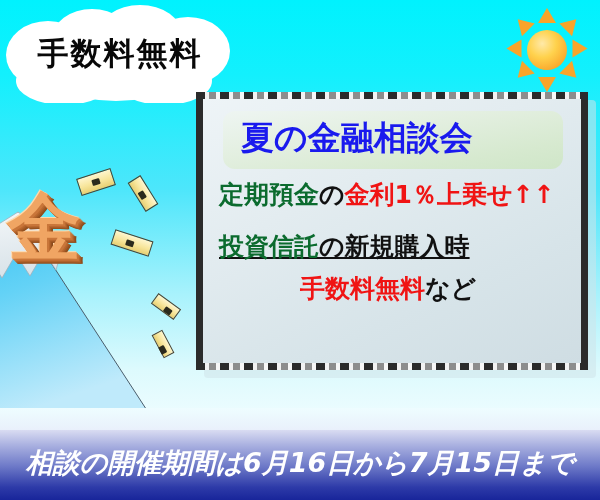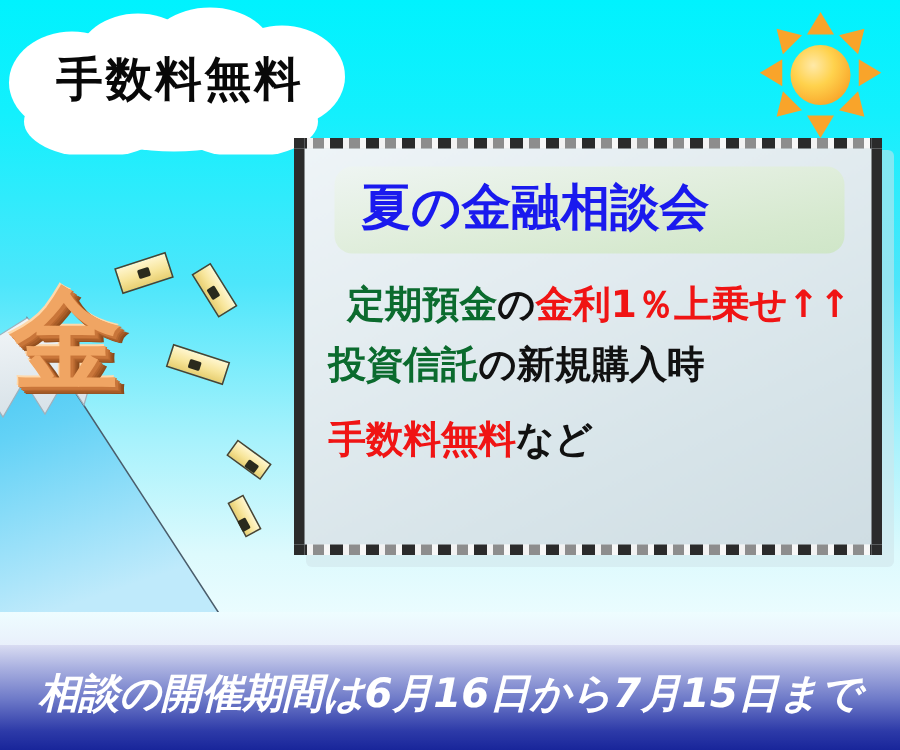--- a/index.html
+++ b/index.html
@@ -195,23 +195,23 @@
 
   .body-line {
     font-family: "DejaVu Sans", "Liberation Sans", sans-serif;
     font-weight: 700;
     font-size: 25px;
     line-height: 36px;
     white-space: nowrap;
     color: #111111;
     padding-left: 2px;
   }
-  .body-line.b1 { margin-top: 16px; text-align: right; }
-  .body-line.b2 { margin-top: 4px; }
-  .body-line.b3 { margin-top: 14px; text-align: left; padding-right: 10px; }
+  .body-line.b1 { margin-top: 8px; }
+  .body-line.b2 { margin-top: 16px; text-decoration: underline; }
+  .body-line.b3 { margin-top: 6px; text-align: center; padding-right: 10px; }
   .tx-green { color: #0b6b2e; }
   .tx-red   { color: #f01414; }
   .tx-black { color: #111111; }
 
   
   .banner {
     position: absolute;
     left: 0; top: 430px;
     width: 600px; height: 70px;
     background: linear-gradient(to bottom,

